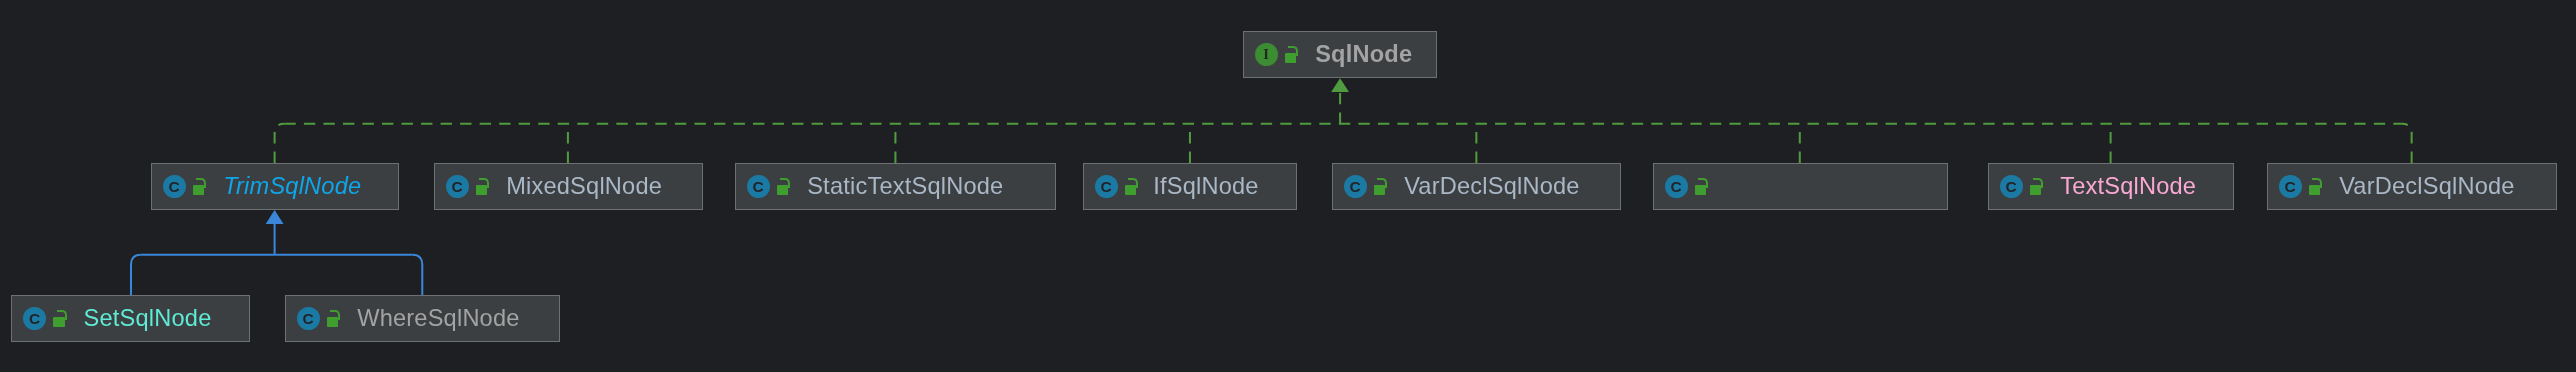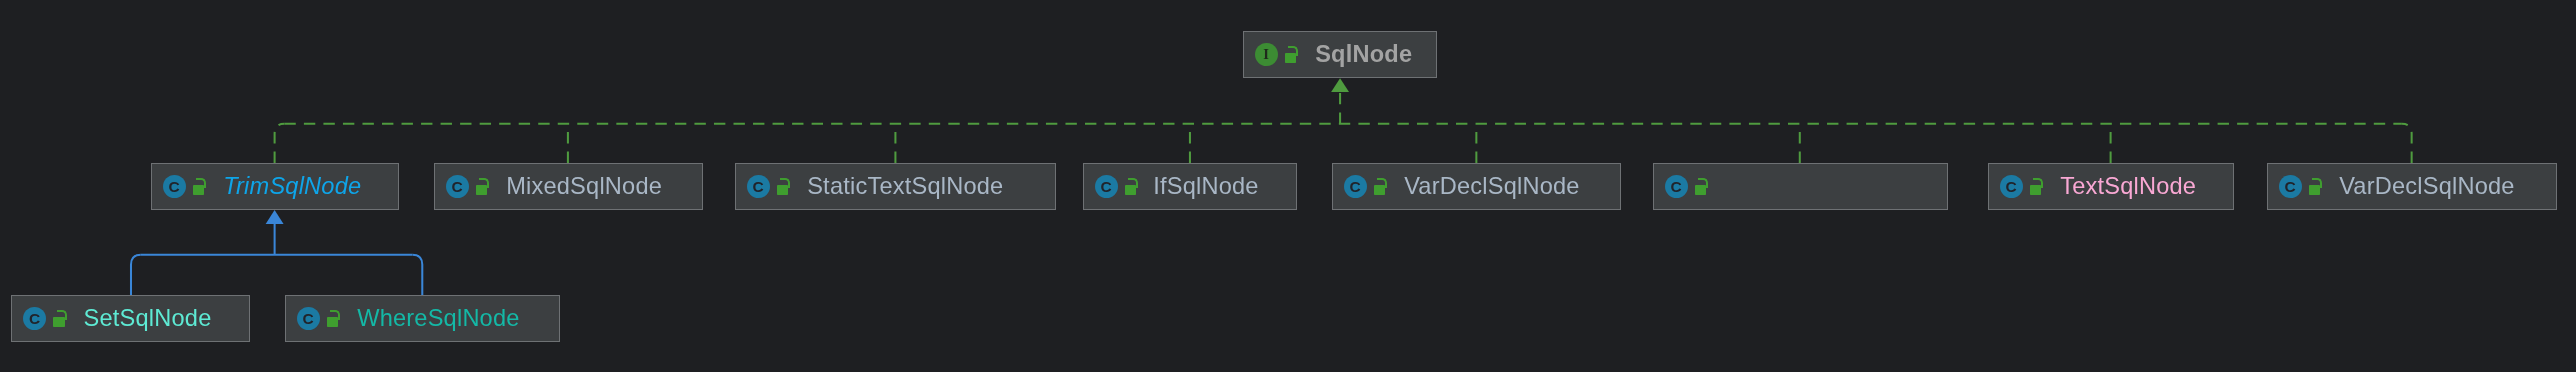--- a/index.html
+++ b/index.html
@@ -226,16 +226,16 @@
       <span class="node-label" style="color: #5eead4;">SetSqlNode</span>
     </div>
     <div class="node" style="left: 285px; top: 295px; width: 275px; height: 47px; background: rgb(60, 63, 65); border-color: rgb(110, 113, 116);">
       <span class="kind-icon class-icon" style="background: rgb(27, 122, 163);">
         <span class="glyph">C</span>
       </span>
       <span class="lock-icon">
         <span class="shackle" style="border-color: rgb(63, 158, 47) rgb(63, 158, 47) transparent transparent;"></span>
         <span class="body" style="background: rgb(63, 158, 47);"></span>
       </span>
-      <span class="node-label" style="color: #14b8a6;">WhereSqlNode</span>
+      <span class="node-label" style="color: #a3a3a3;">WhereSqlNode</span>
     </div>
   </div>
 
 
 </body></html>

